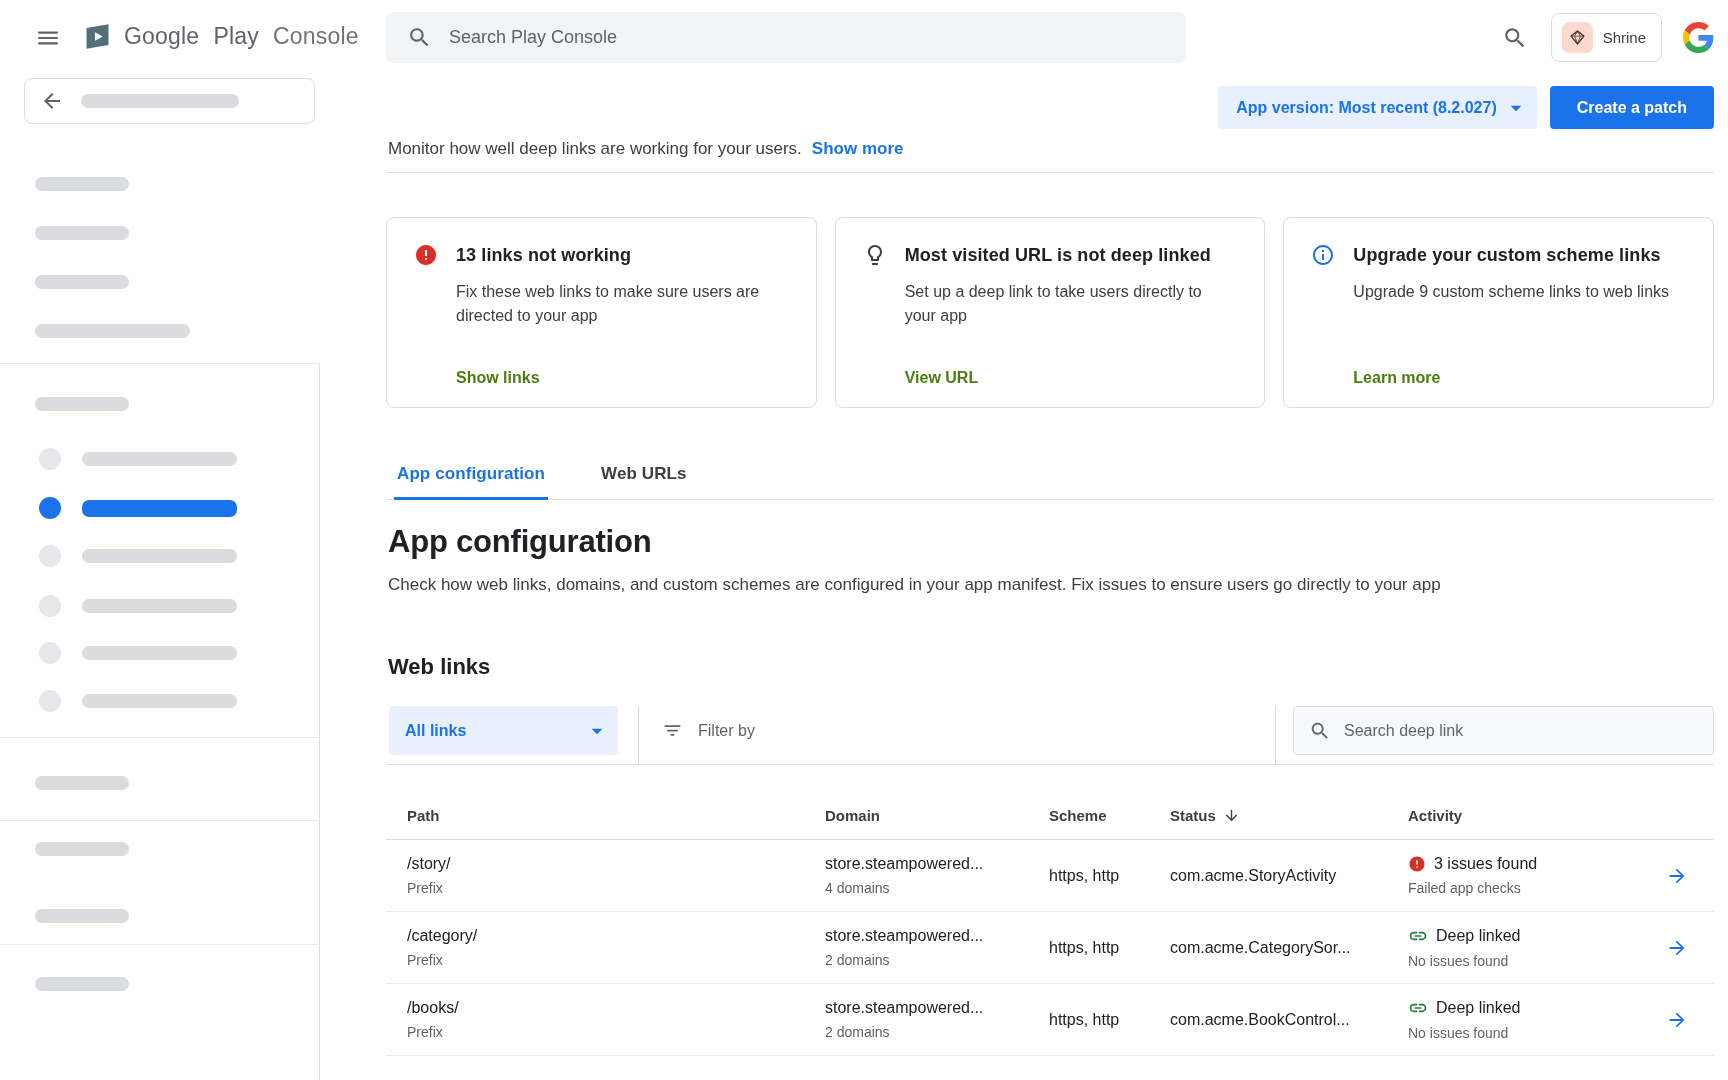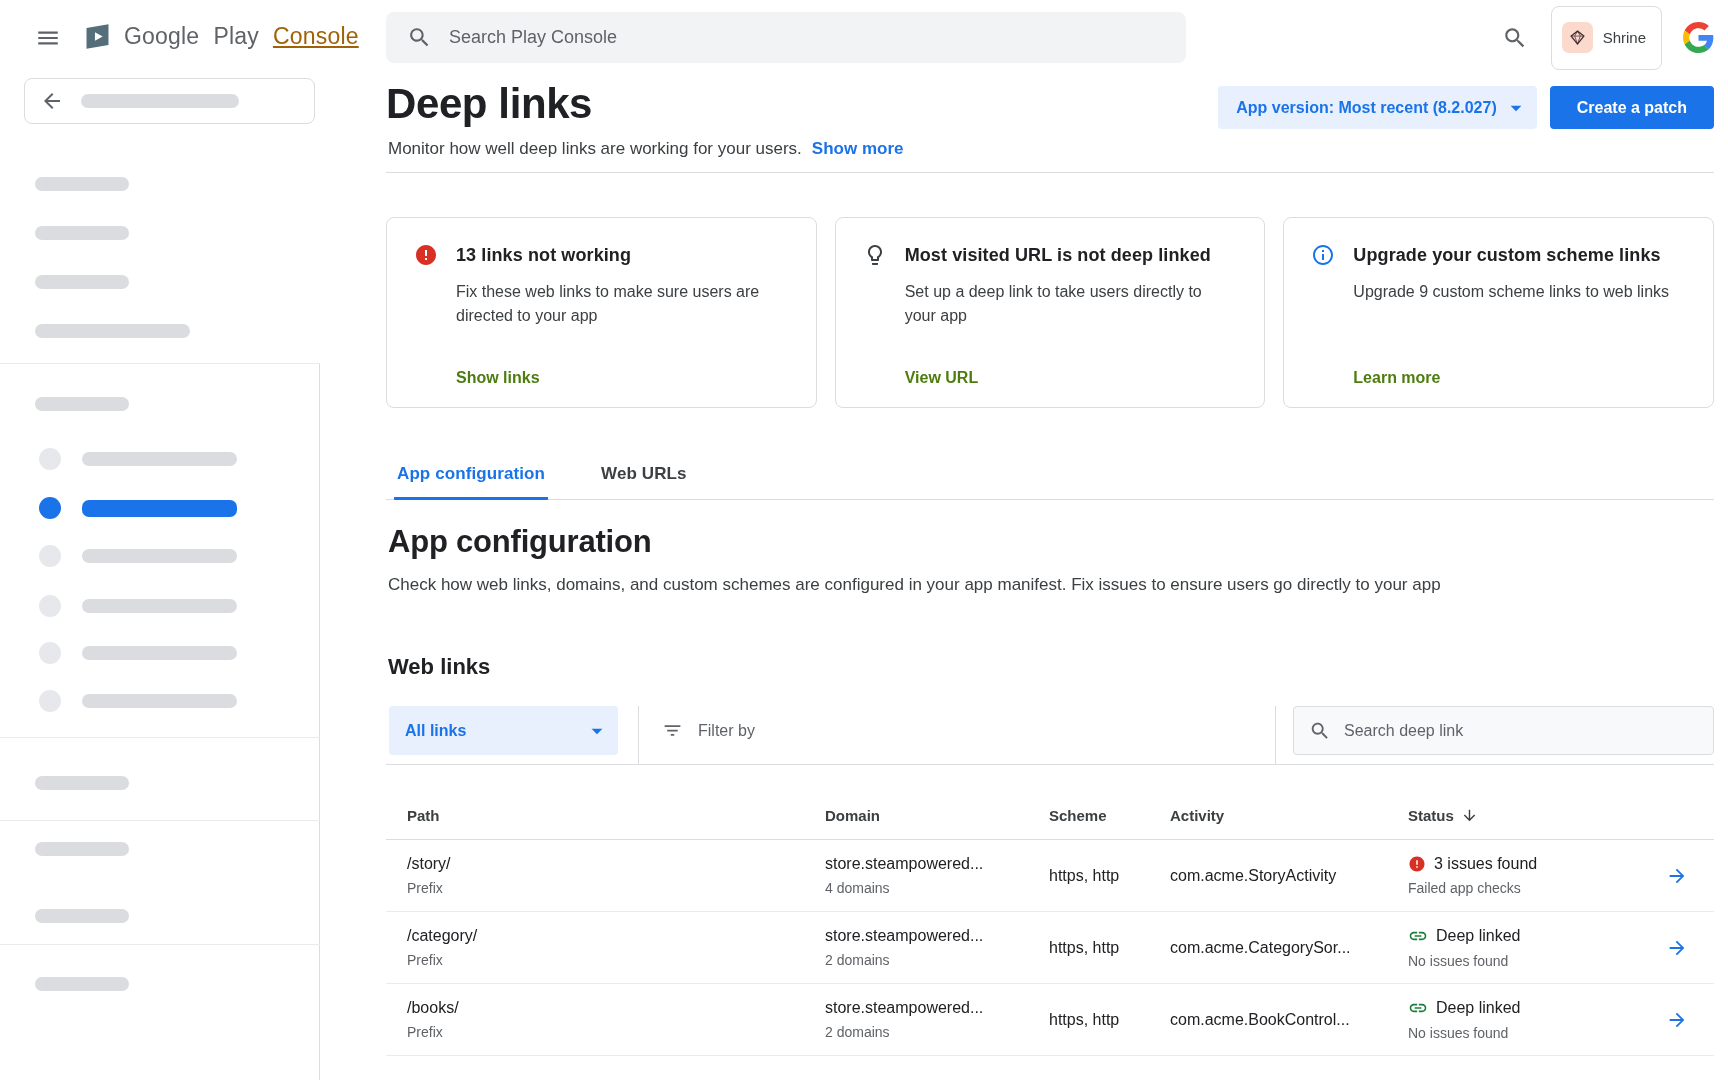--- a/index.html
+++ b/index.html
@@ -5,27 +5,27 @@
   * { margin:0; padding:0; box-sizing:border-box; }
   html,body { width:1728px; height:1080px; }
   body { font-family:"Liberation Sans", sans-serif; background:#fff; color:#202124; overflow:hidden; }
   .app { position:relative; width:1728px; height:1080px; overflow:hidden; background:#fff; }
 
   
   .topbar { position:absolute; left:0; top:0; width:1728px; height:75px; background:#fff; z-index:10; }
   .hamburger { position:absolute; left:33px; top:23px; width:30px; height:30px; border:none; background:transparent; display:flex; align-items:center; justify-content:center; cursor:pointer; }
   .logo { position:absolute; left:82px; top:21px; display:flex; align-items:center; gap:11px; cursor:pointer; }
   .logo-text { display:inline-flex; gap:14px; font-size:23px; color:#5f6368; letter-spacing:0.2px; white-space:nowrap; }
-  .logo-text .console { color:#a16207;text-decoration:underline; }
+  .logo-text .console { color:#737373; }
   .tb-search { position:absolute; left:386px; top:12px; width:800px; height:51px; background:#f1f3f4; border-radius:8px; display:flex; align-items:center; gap:17px; padding:0 21px; }
   .tb-search input { flex:1; border:none; outline:none; background:transparent; font-family:inherit; font-size:18px; color:#202124; }
   .tb-search input::placeholder { color:#5f6368; }
   .tb-right { position:absolute; right:14px; top:0; height:75px; display:flex; align-items:center; gap:21px; }
   .tb-search-btn { border:none; background:transparent; width:30px; height:30px; display:flex; align-items:center; justify-content:center; cursor:pointer; }
-  .account-chip { display:flex; align-items:center; gap:10px; height:64px; padding:0 15px 0 10px; background:#fff; border:1px solid #dadce0; border-radius:8px; cursor:pointer; }
+  .account-chip { display:flex; align-items:center; gap:10px; height:49px; padding:0 15px 0 10px; background:#fff; border:1px solid #dadce0; border-radius:8px; cursor:pointer; }
   .account-avatar { width:31px; height:31px; border-radius:7px; background:#fbd9cc; display:flex; align-items:center; justify-content:center; }
   .account-name { font-size:15px; color:#3c4043; }
   .google-logo { width:31px; height:31px; cursor:pointer; }
 
   
   .sidebar { position:absolute; left:0; top:75px; width:320px; height:1005px; background:#fff; }
   .sidebar-vline { position:absolute; left:319px; top:288px; width:1px; height:717px; background:#dadce0; }
   .back-card { position:absolute; left:24px; top:3px; width:291px; height:46px; border:1px solid #dadce0; border-radius:8px; background:#fff; display:flex; align-items:center; gap:17px; padding:0 15px; cursor:pointer; }
   .back-card .skel-line { width:158px; }
   .skel-bar { position:absolute; left:35px; height:14px; border-radius:7px; background:#dadce0; }
@@ -186,21 +186,20 @@
     <div class="skel-bar" style="top:701px;width:94px"></div>
     <div class="skel-divider" style="top:745px"></div>
     <div class="skel-bar" style="top:767px;width:94px"></div>
     <div class="skel-bar" style="top:834px;width:94px"></div>
     <div class="skel-divider" style="top:869px"></div>
     <div class="skel-bar" style="top:902px;width:94px"></div>
   </nav>
 
   <main class="main">
 
-    <h1 class="page-title">Deep links</h1>
     <div class="subtitle-row">
       <span>Monitor how well deep links are working for your users.</span>
       <a class="link">Show more</a>
     </div>
     <div class="header-controls">
       <button class="version-chip">
         <span>App version: Most recent (8.2.027)</span>
         <svg width="26" height="26" viewBox="0 0 24 24">
             <path fill="#1a73e8" d="M7 10l5 5 5-5z"></path>
           </svg>
@@ -273,27 +272,27 @@
           </svg>
         <input type="text" placeholder="Search deep link" style="">
       </div>
     </div>
 
     <div class="table">
       <div class="thead">
         <div class="th">Path</div>
         <div class="th">Domain</div>
         <div class="th">Scheme</div>
-        <div class="th">Activity</div>
         <div class="th th-status">
           <span>Status</span>
           <svg width="17" height="17" viewBox="0 0 24 24">
               <path fill="#3c4043" d="M20 12l-1.41-1.41L13 16.17V4h-2v12.17l-5.58-5.59L4 12l8 8 8-8z"></path>
             </svg>
         </div>
+        <div class="th">Activity</div>
         <div class="th"></div>
       </div>
 
       <div class="trow">
         <div class="cell path">
           <div class="cell-main">/story/</div>
           <div class="cell-sub">Prefix</div>
         </div>
         <div class="cell">
           <div class="cell-main">store.steampowered...</div>

